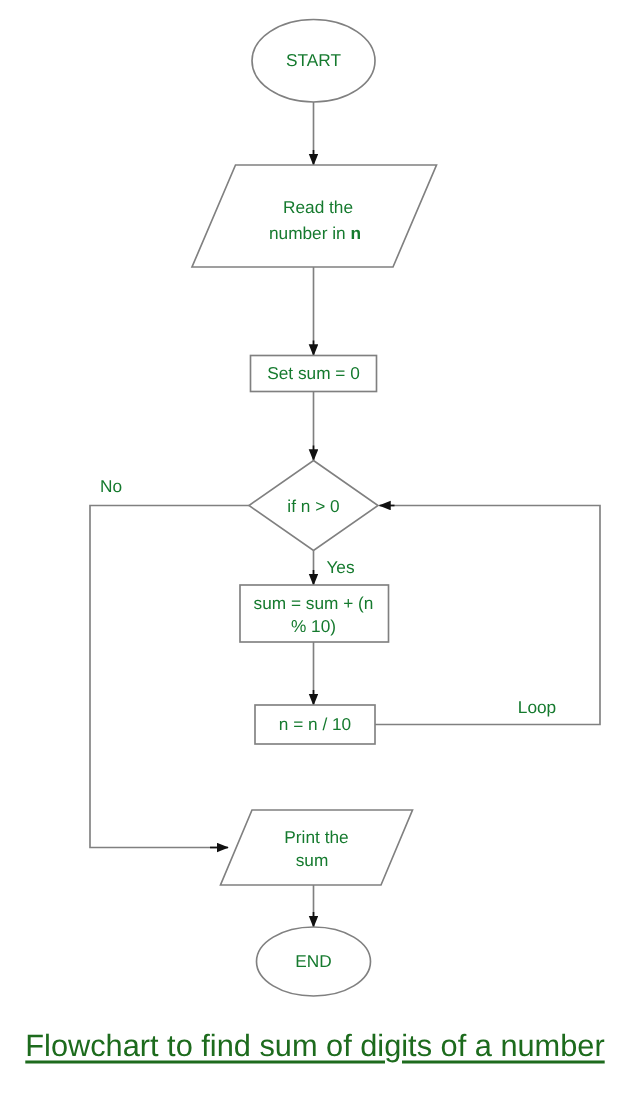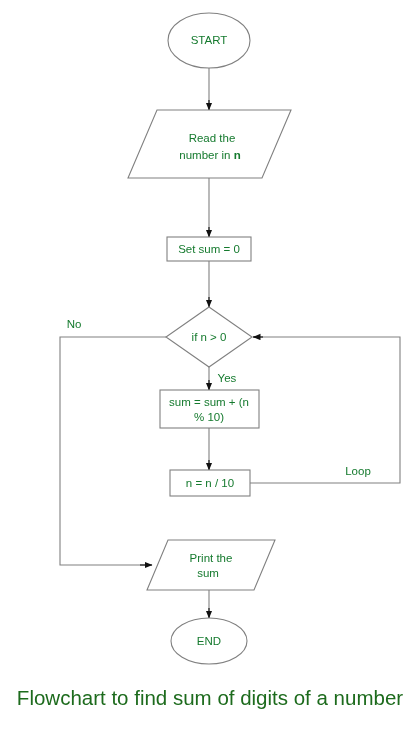--- a/index.html
+++ b/index.html
@@ -57,20 +57,21 @@
   }
   .caption {
     position: absolute;
     left: 0;
     top: 686px;
     width: 420px;
     text-align: center;
     color: #1d6b1d;
     font-family: "Liberation Sans", sans-serif;
     font-size: 20.5px;
+    text-decoration: underline;
     text-underline-offset: 3px;
     letter-spacing: 0px;
     white-space: nowrap;
   }
 </style>
 </head>
 <body>
 
 <div id="flowchart-root">
 

